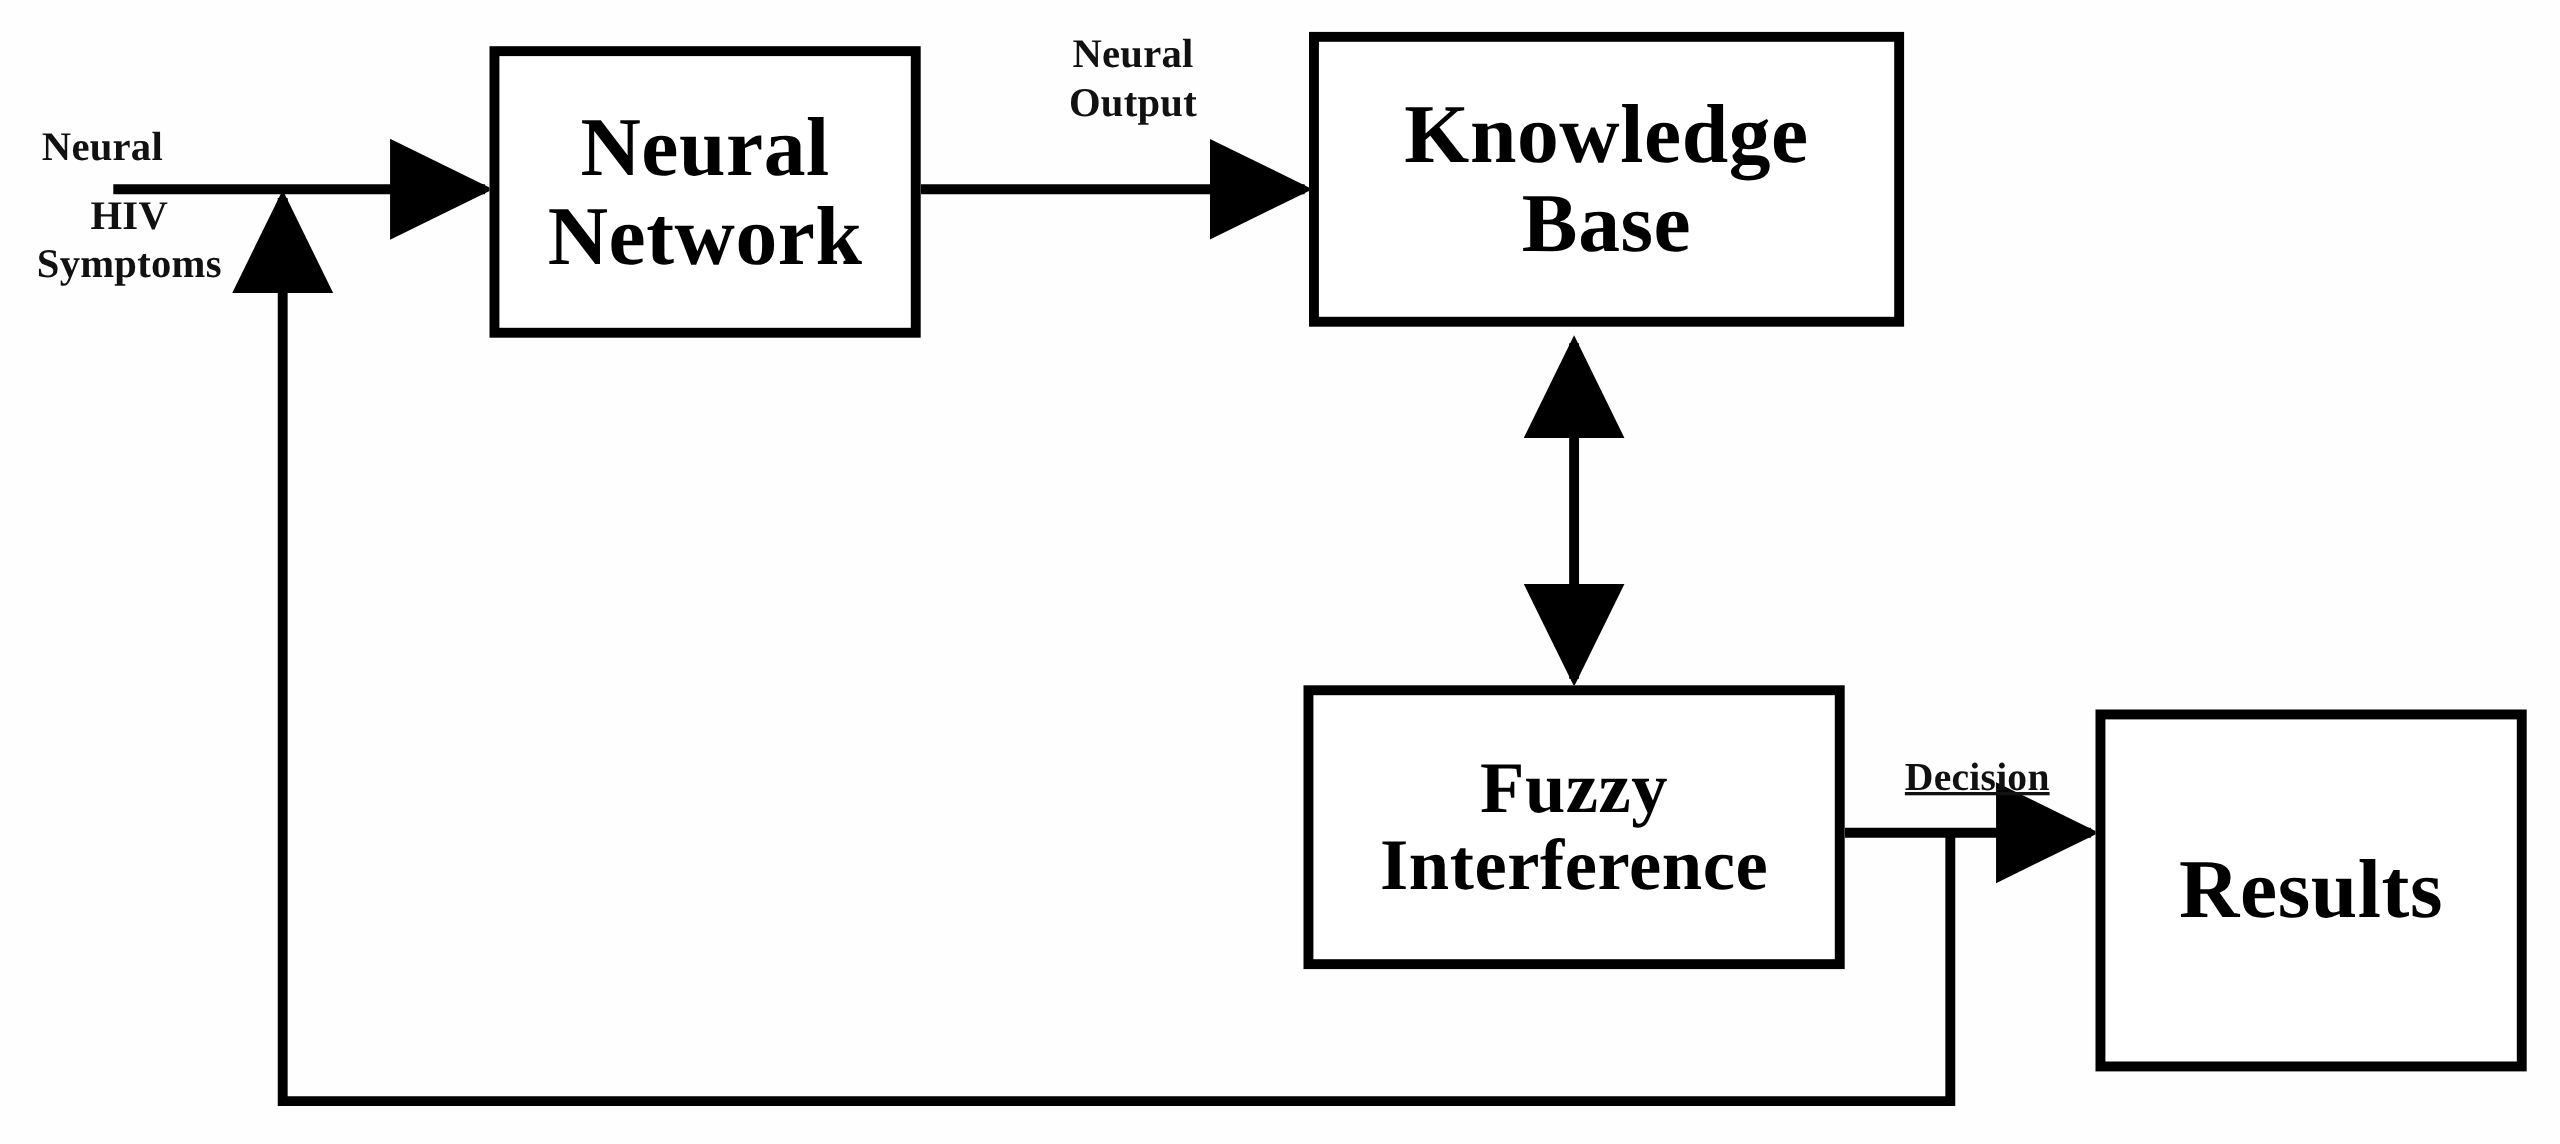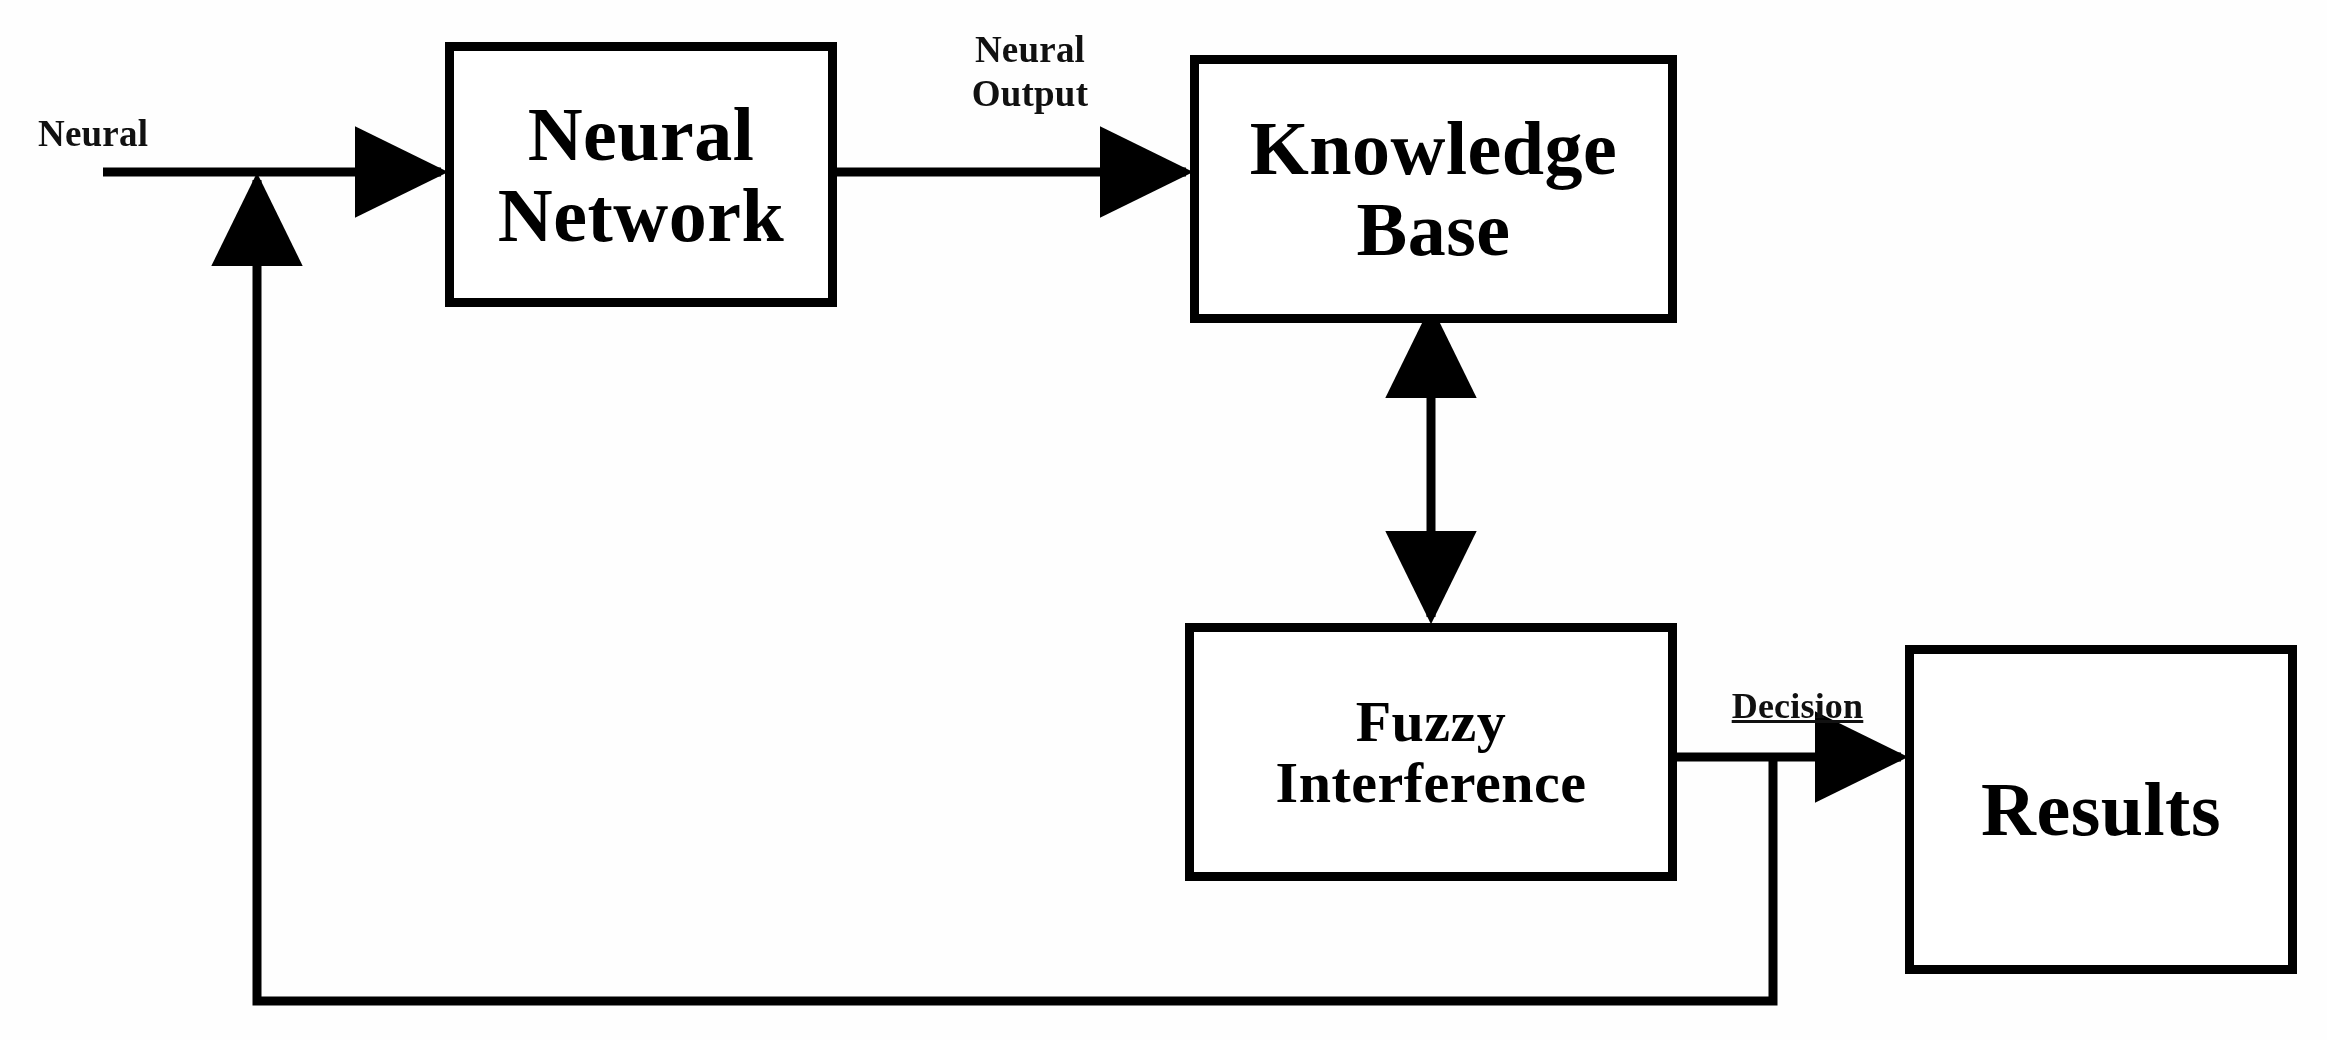--- a/index.html
+++ b/index.html
@@ -49,27 +49,27 @@
     font-weight: bold;
     color: #111111;
     line-height: 1.18;
     text-align: center;
     white-space: pre-line;
     letter-spacing: 0.2px;
   }
 
   
   #box-neural-network { left: 445px; top: 42px;  width: 392px; height: 265px; }
-  #box-knowledge-base { left: 1190px; top: 55px; width: 487px; height: 268px; }
+  #box-knowledge-base { left: 1190px; top: 29px; width: 541px; height: 268px; }
   #box-fuzzy-interference { left: 1185px; top: 623px; width: 492px; height: 258px; }
   #box-results { left: 1905px; top: 613px; width: 392px; height: 329px; margin-top: 32px; }
 
   #box-neural-network .box-label { font-size: 76px; }
   #box-knowledge-base .box-label { font-size: 76px; }
-  #box-fuzzy-interference .box-label { font-size: 58px; }
+  #box-fuzzy-interference .box-label { font-size: 66px; }
   #box-results .box-label { font-size: 76px; }
 
   
   #label-neural-input {
     left: 38px; top: 112px; width: 190px; font-size: 37px; text-align: left;
   }
   #label-hiv-symptoms {
     left: 0px; top: 175px; width: 235px; font-size: 37px; text-align: center;
   }
   #label-neural-output {
@@ -125,19 +125,21 @@
     <span class="box-label">Fuzzy
 Interference</span>
   </div>
 
   <div class="box" id="box-results">
     <span class="box-label">Results</span>
   </div>
 
   <div class="edge-label" id="label-neural-input">Neural</div>
 
+  <div class="edge-label" id="label-hiv-symptoms">HIV
+Symptoms</div>
 
   <div class="edge-label" id="label-neural-output">Neural
 Output</div>
 
   <div class="edge-label" id="label-decision">Decision</div>
 
 </div>
 
 </body></html>

